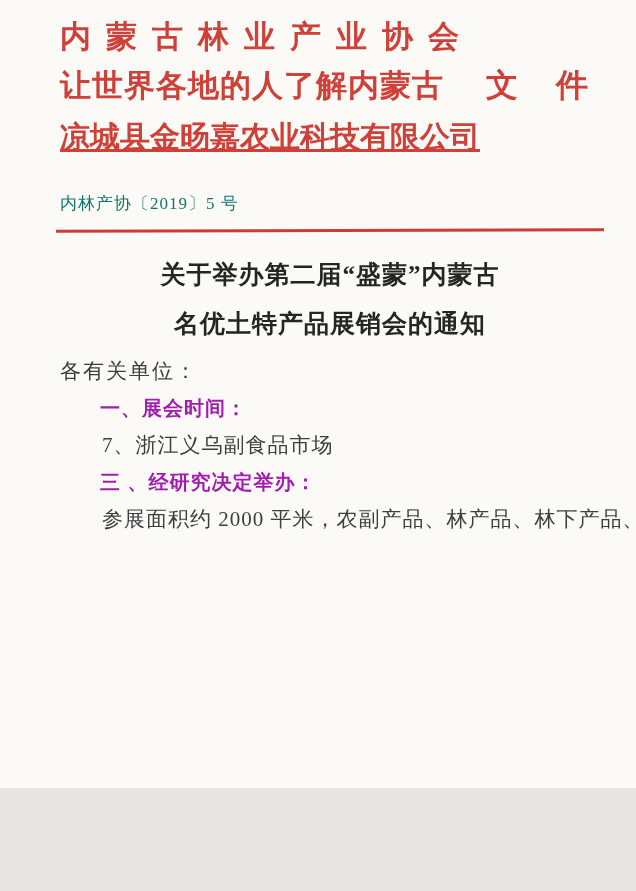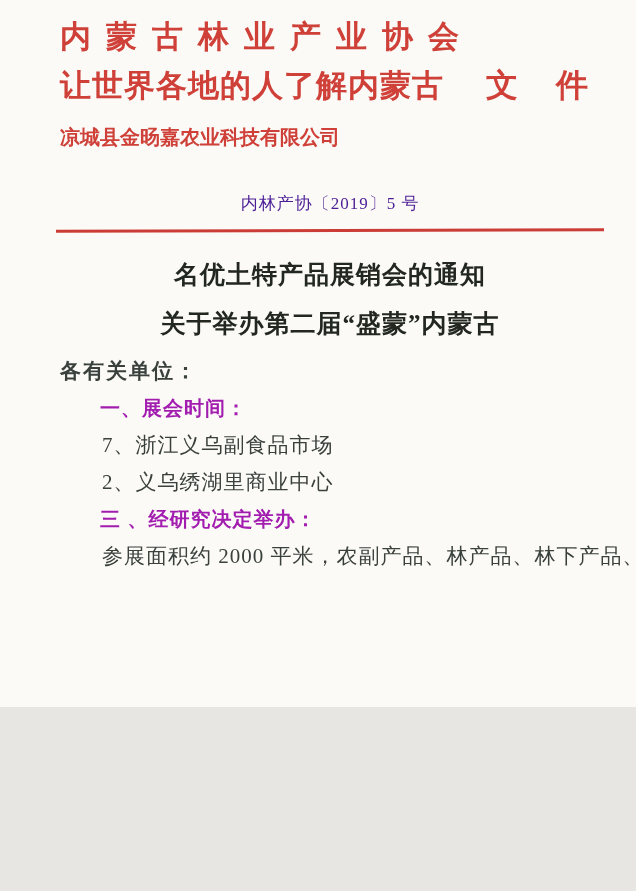--- a/index.html
+++ b/index.html
@@ -1,20 +1,20 @@
 <!DOCTYPE html>
 <html><head>
 <meta charset="utf-8">
 <style>
   * { margin: 0; padding: 0; box-sizing: border-box; }
   html, body { background: #e8e6e2; }
   .page {
     position: relative;
     width: 636px;
-    height: 707px;
+    height: 788px;
     margin: 0 auto;
     background: #fbfaf7;
     overflow: hidden;
     font-family: "Liberation Serif", "DejaVu Serif", serif;
     color: #3a403c;
   }
   .inner {
     padding: 14px 36px 0 60px;
   }
   
@@ -35,32 +35,32 @@
     font-size: 31px;
     letter-spacing: 1px;
   }
   .org-line-2 .file-label {
     font-size: 32px;
     margin-left: 42px;
     letter-spacing: 38px;
     white-space: nowrap;
   }
   .org-line-3 {
-    font-size: 20px;
+    font-size: 30px;
     line-height: 52px;
     letter-spacing: 0px;
     white-space: nowrap;
+    text-decoration: underline;
   }
   
   .doc-number {
     margin-top: 28px;
-    text-align: center;
     font-size: 17px;
     line-height: 26px;
-    color: #4c1d95;
+    color: #0f766e;
     letter-spacing: 1px;
   }
   
   .red-line {
     margin: 12px 0 0 -4px;
     width: 548px;
     height: 3px;
     border: none;
     background: #cc3c36;
     transform: rotate(-0.15deg);
@@ -73,21 +73,20 @@
     font-weight: 700;
     color: #22271f;
     line-height: 49px;
     letter-spacing: 1px;
   }
   
   .body-text { margin-top: 5px; font-size: 21px; }
   .salutation {
     line-height: 37px;
     letter-spacing: 2px;
-    font-weight: bold;
   }
   .intro-para {
     line-height: 37px;
     text-indent: 2em;
     text-align: justify;
     letter-spacing: 0.5px;
   }
   .sec-heading {
     line-height: 37px;
     text-indent: 2em;
@@ -117,31 +116,30 @@
         <span class="file-label">文件</span>
       </div>
       <div class="org-line-3">凉城县金旸嘉农业科技有限公司</div>
     </header>
 
     <div class="doc-number">内林产协〔2019〕5 号</div>
 
     <hr class="red-line">
 
     <h1 class="doc-title">
+      <div>关于举办第二届“盛蒙”内蒙古</div>
       <div>名优土特产品展销会的通知</div>
-      <div>关于举办第二届“盛蒙”内蒙古</div>
     </h1>
 
     <main class="body-text">
       <p class="salutation">各有关单位：</p>
 
 
       <p class="sec-heading">一、展会时间：</p>
 
       <p class="sec-item">7、浙江义乌副食品市场</p>
-      <p class="sec-item">2、义乌绣湖里商业中心</p>
 
       <p class="sec-heading">三 、经研究决定举办：</p>
       <p class="sec-item">参展面积约 2000 平米，农副产品、林产品、林下产品、</p>
     </main>
 
   </div>
 </div>
 
 </body></html>

